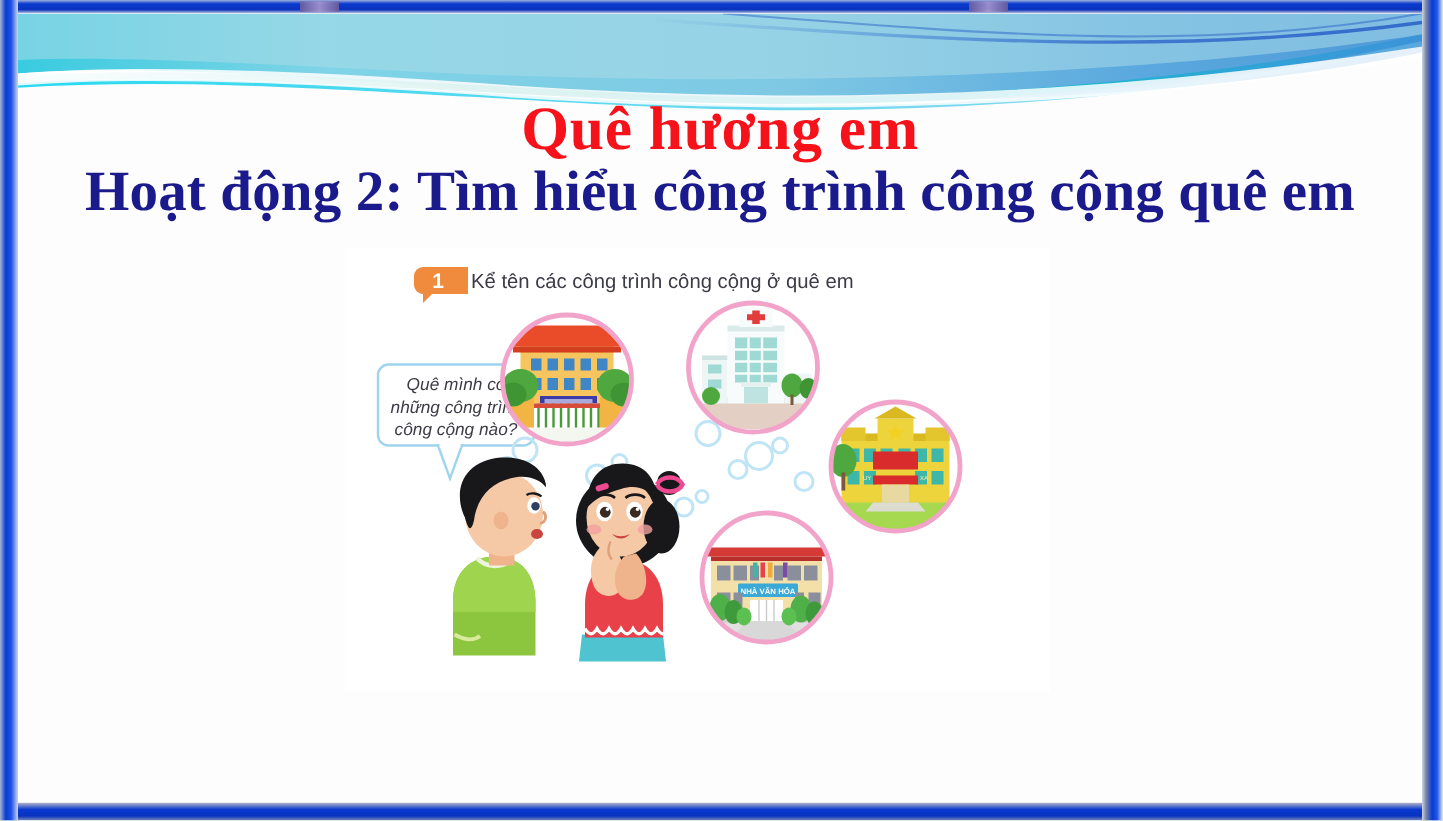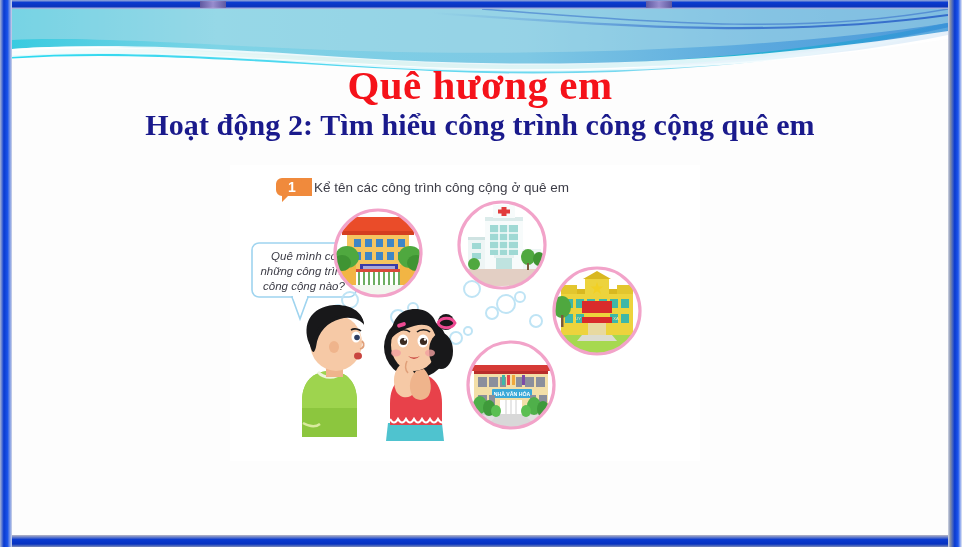--- a/index.html
+++ b/index.html
@@ -75,21 +75,21 @@
     font-weight: bold;
     font-size: 41px;
     line-height: 1.02;
     letter-spacing: .5px;
     margin: 0;
     white-space: nowrap;
   }
   #slide-subtitle {
     font-family: "Liberation Serif", serif;
     font-weight: bold;
-    font-size: 30px;
+    font-size: 38px;
     line-height: 1.05;
     letter-spacing: .1px;
     margin: 2px 0 0 0;
     white-space: nowrap;
   }
 
   
   #textbook-image {
     position: absolute;
     left: 218px;

